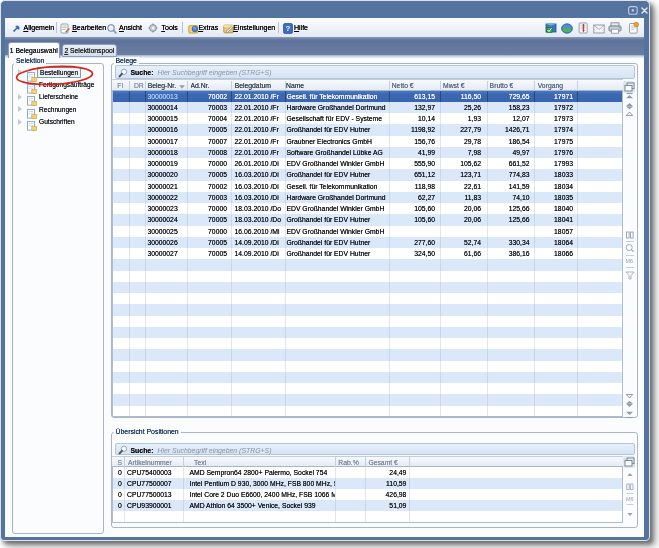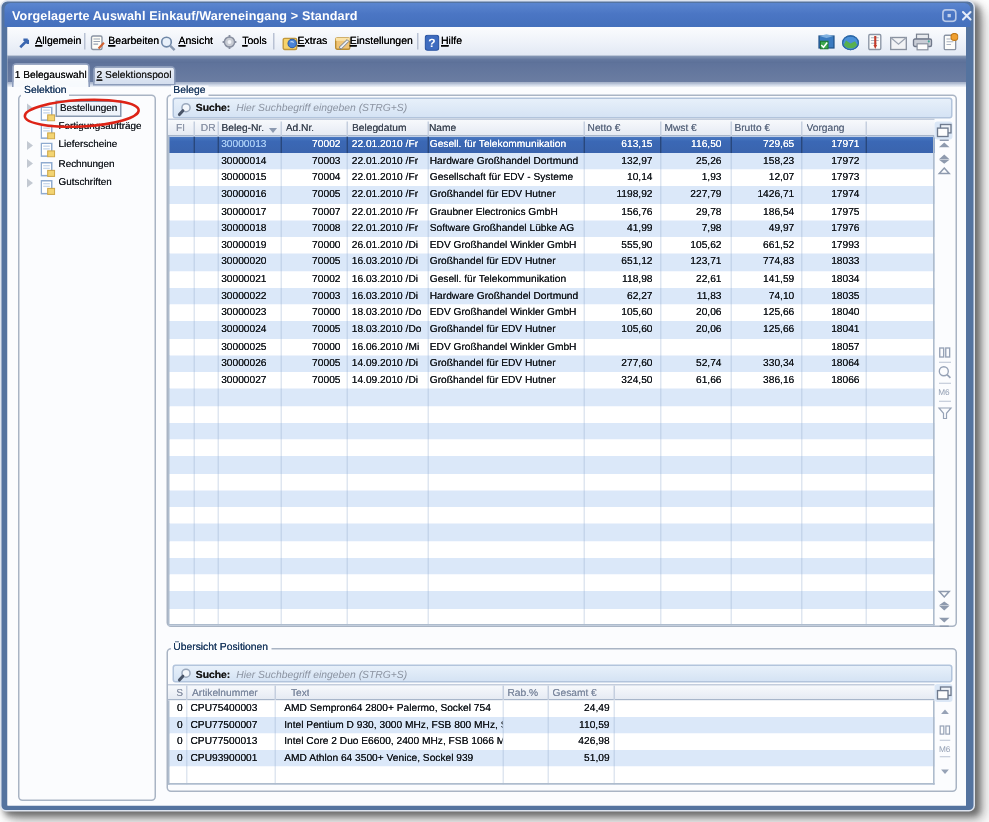--- a/index.html
+++ b/index.html
@@ -64,21 +64,20 @@
 .tsel { position:absolute; font-size:6.6px; color:#1c2026; height:11px; line-height:10px;
   border:1px solid #8899b0; background:#eef3fa; padding:0 2px; }
 .texp { position:absolute; width:0; height:0; border-top:3px solid transparent; border-bottom:3px solid transparent;
   border-left:4.5px solid #c3c9d2; }
 .tico { position:absolute; width:10px; height:10px; }
 
 .strip { position:absolute; font-size:6px; color:#98a4b6; }
 </style></head>
 <body>
 <div id="win">
-  <div id="title">Vorgelagerte Auswahl Einkauf/Wareneingang &gt; Standard</div>
 
   <svg style="position:absolute;left:627px;top:4.5px;" width="10" height="9" viewBox="0 0 10 9">
     <rect x="0.6" y="0.6" width="8.6" height="7.6" rx="2" fill="none" stroke="#b9c9e8" stroke-width="1.1"></rect>
     <rect x="3.7" y="3.3" width="2.2" height="2.2" fill="#c4d2ec"></rect>
   </svg>
   <svg style="position:absolute;left:639.5px;top:5.8px;" width="7" height="7" viewBox="0 0 7 7">
     <path d="M1 1 L6 6 M6 1 L1 6" stroke="#e6ecf8" stroke-width="1.4" stroke-linecap="round"></path>
   </svg>
   <div id="client"></div>
   <div id="menubar"></div>

